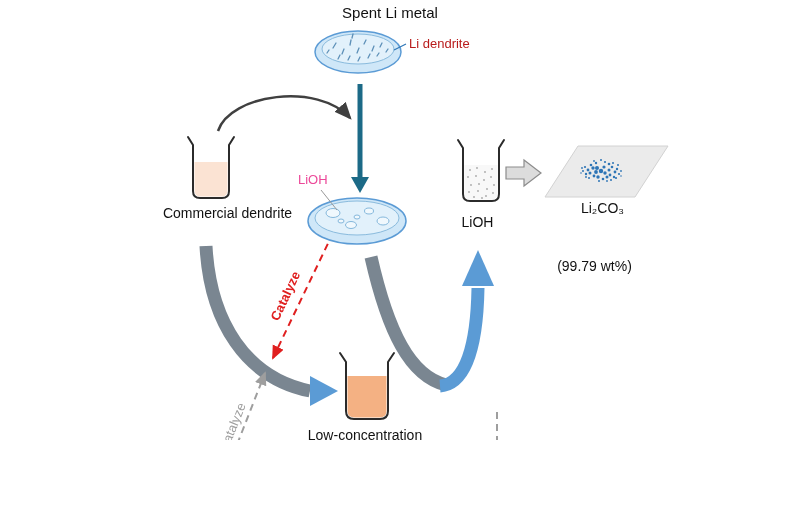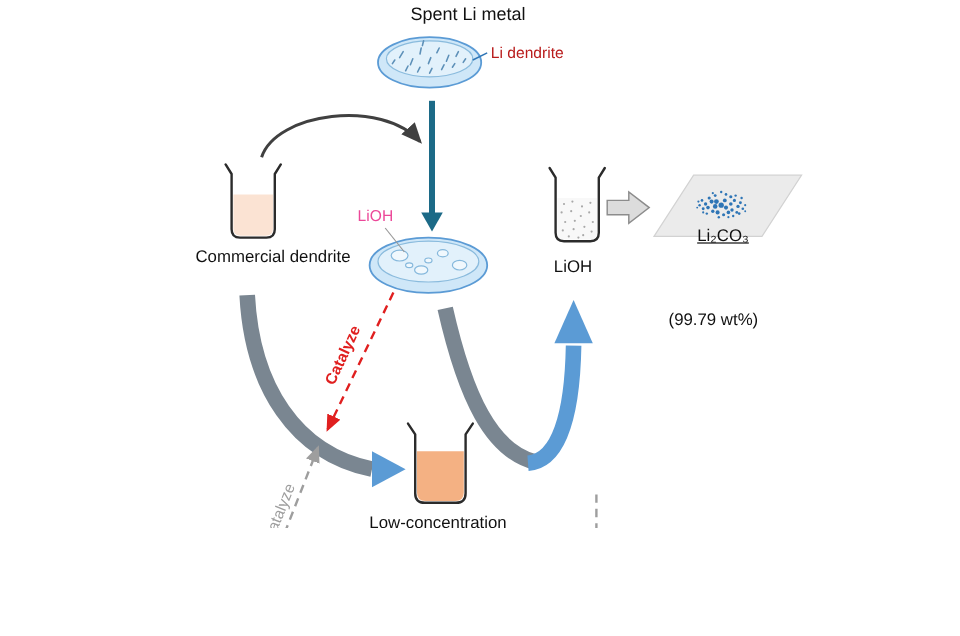--- a/index.html
+++ b/index.html
@@ -180,21 +180,21 @@
   <div class="lbl title tc" style="left:290px; top:4px; width:200px;">Spent Li metal</div>
 
   <div class="lbl blue-note" style="left:409px; top:36px;">Li dendrite</div>
 
   <div class="lbl tc" style="left:130px; top:205px; width:195px;">Commercial dendrite</div>
 
   <div class="lbl cyan-note" style="left:298px; top:172px;">LiOH</div>
 
   <div class="lbl tc" style="left:450px; top:214px; width:55px;">LiOH</div>
 
-  <div class="lbl tc" style="left:545px; top:188px; width:115px;text-decoration:underline;">Li₂CO₃</div>
+  <div class="lbl tc" style="left:545px; top:200px; width:115px;">Li₂CO₃</div>
   <div class="lbl tc" style="left:537px; top:225px; width:115px;margin-top:33px;">(99.79 wt%)</div>
 
   <div class="lbl tc" style="left:290px; top:427px; width:150px;">Low-concentration</div>
 
   <div class="lbl cat-red tc" style="left:256px; top:288px; width:60px;">Catalyze</div>
   <div class="lbl cat-gray tc" style="left:203px; top:419px; width:60px;">Catalyze</div>
 
 </div>
 
 </body></html>

